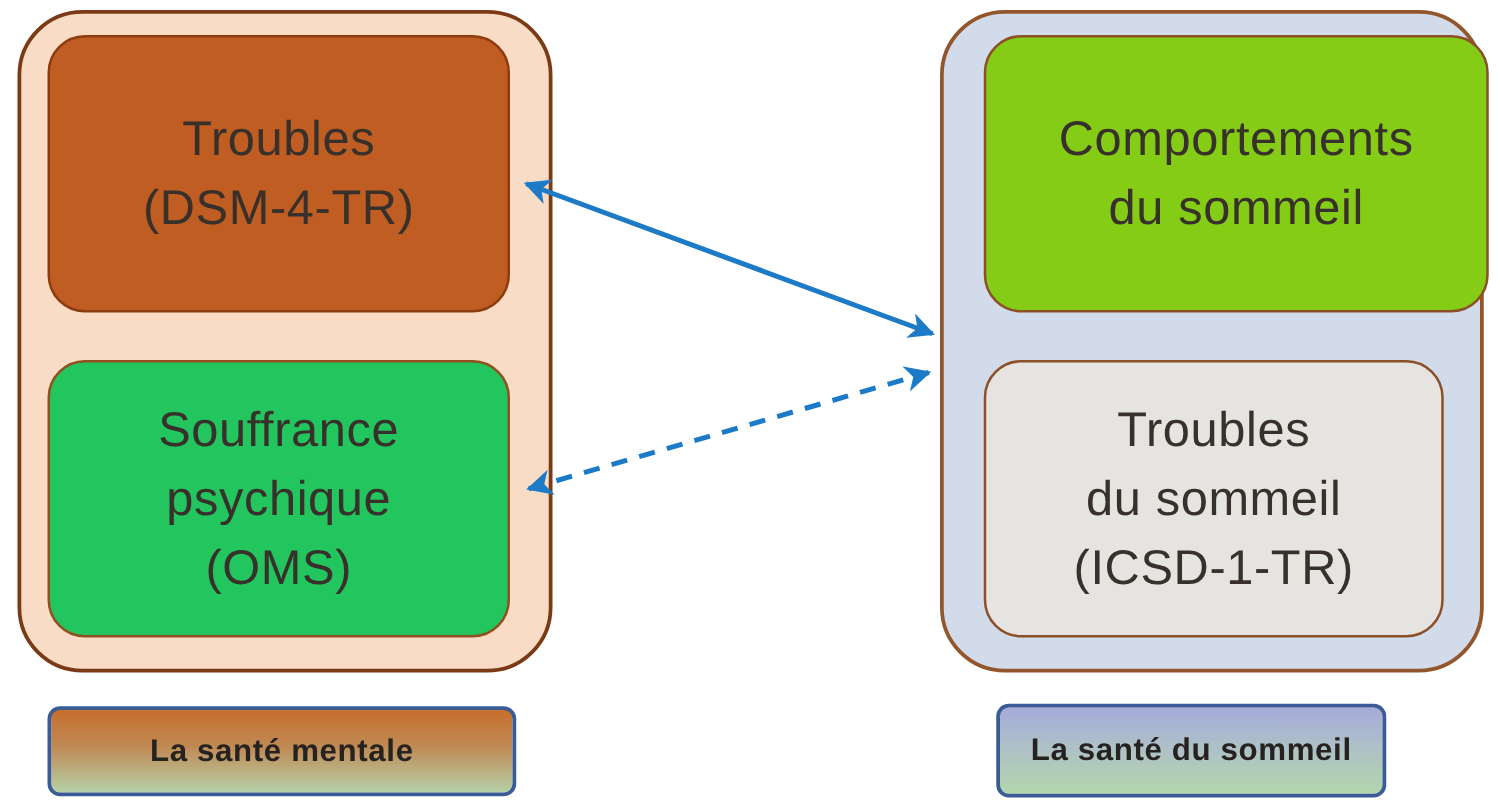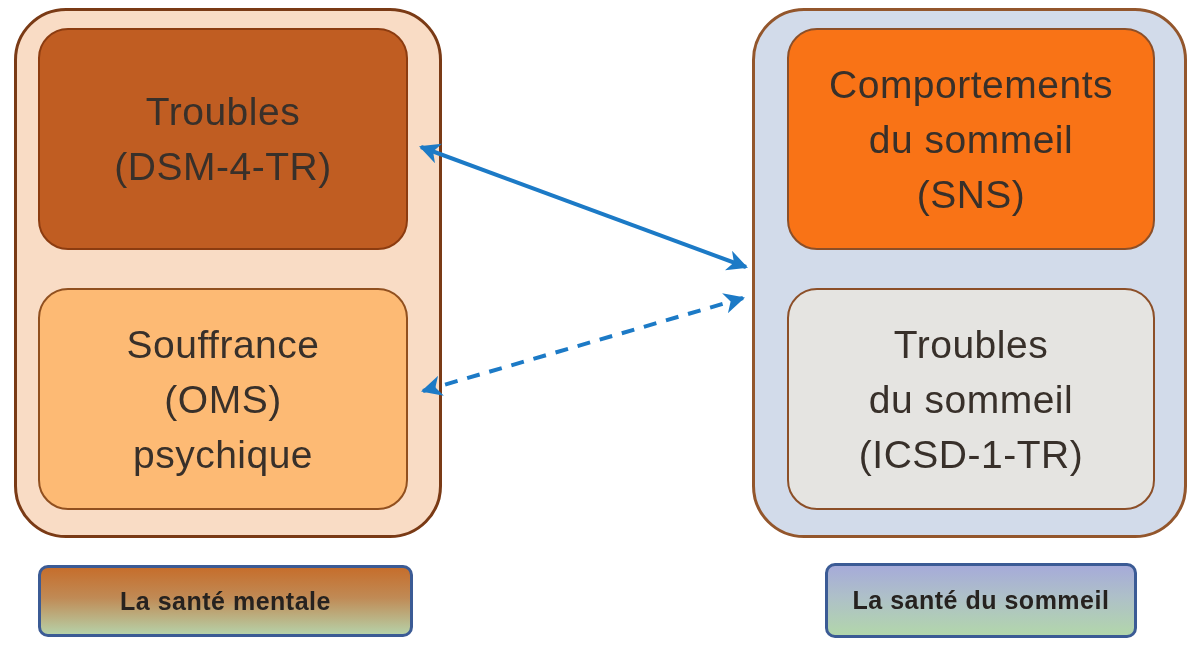--- a/index.html
+++ b/index.html
@@ -48,27 +48,27 @@
   }
   .box-psychiatric {
     left: 38px; top: 28px;
     width: 370px; height: 222px;
     background: #c05d22;
     border: 2px solid #8c3c10;
   }
   .box-souffrance {
     left: 38px; top: 288px;
     width: 370px; height: 222px;
-    background: #fdba74;
+    background: #22c55e;
     border: 2px solid #91501f;
   }
   .box-comportements {
     left: 787px; top: 28px;
-    width: 368px; height: 222px;
-    background: #f97316;
+    width: 404px; height: 222px;
+    background: #84cc16;
     border: 2px solid #8c4f28;
   }
   .box-troubles-sommeil {
     left: 787px; top: 288px;
     width: 368px; height: 222px;
     background: #e5e4e1;
     border: 2px solid #8c4f28;
   }
   .caption-label {
     position: absolute;
@@ -85,21 +85,20 @@
   }
   .caption-left {
     left: 38px; top: 565px;
     width: 375px; height: 72px;
     background: linear-gradient(180deg, #c66e2c 0%, #c08a55 45%, #b6d1a8 100%);
   }
   .caption-right {
     left: 797px; top: 563px;
     width: 312px; height: 75px;
     background: linear-gradient(180deg, #a6abd9 0%, #aec0c8 45%, #b2d6ab 100%);
-    margin-left: 28px;
   }
   .arrows-layer {
     position: absolute;
     left: 0; top: 0;
     width: 1200px; height: 645px;
     pointer-events: none;
   }
 </style>
 </head>
 <body>
@@ -110,28 +109,27 @@
 
   <div class="container-group container-right"></div>
 
   <div class="node-box box-psychiatric">
     <div>Troubles</div>
     <div>(DSM-4-TR)</div>
   </div>
 
   <div class="node-box box-souffrance">
     <div>Souffrance</div>
+    <div>psychique</div>
     <div>(OMS)</div>
-    <div>psychique</div>
   </div>
 
   <div class="node-box box-comportements">
     <div>Comportements</div>
     <div>du sommeil</div>
-    <div>(SNS)</div>
   </div>
 
   <div class="node-box box-troubles-sommeil">
     <div>Troubles</div>
     <div>du sommeil</div>
     <div>(ICSD-1-TR)</div>
   </div>
 
   <div class="caption-label caption-left">
     <span>La santé mentale</span>

